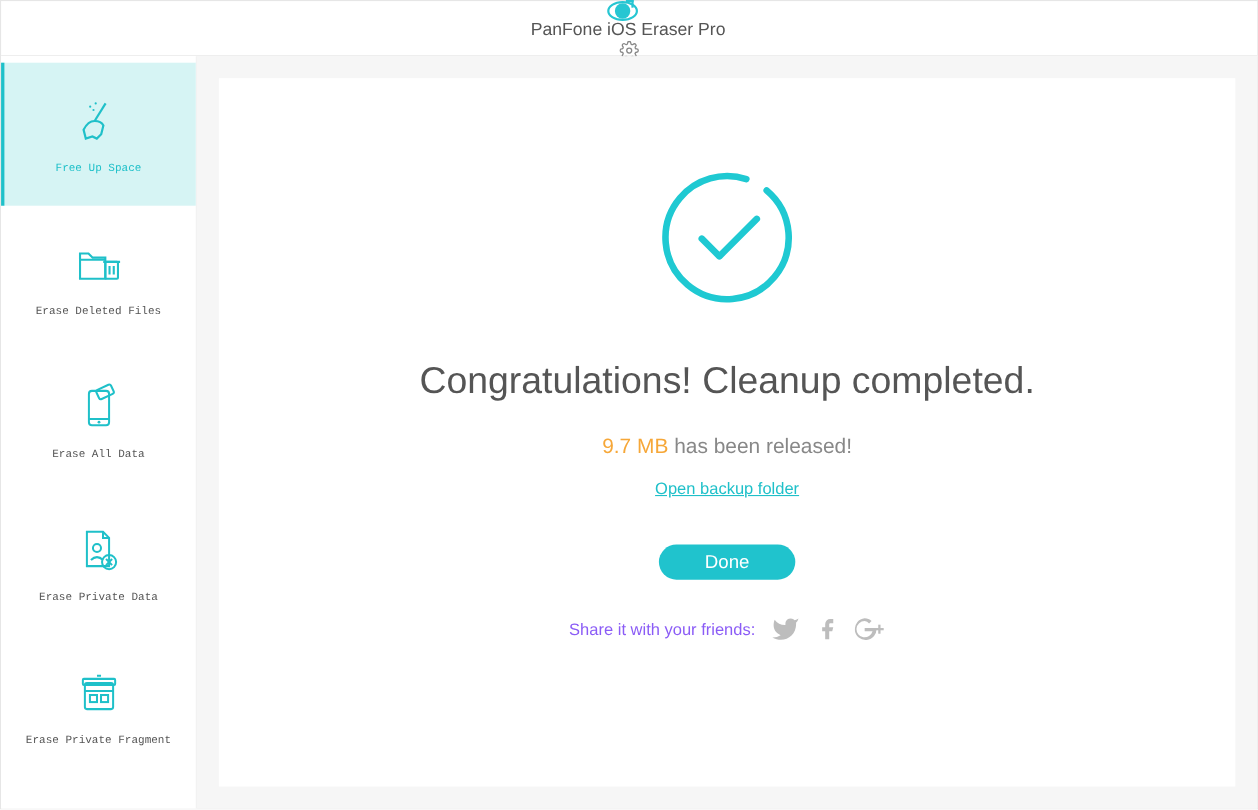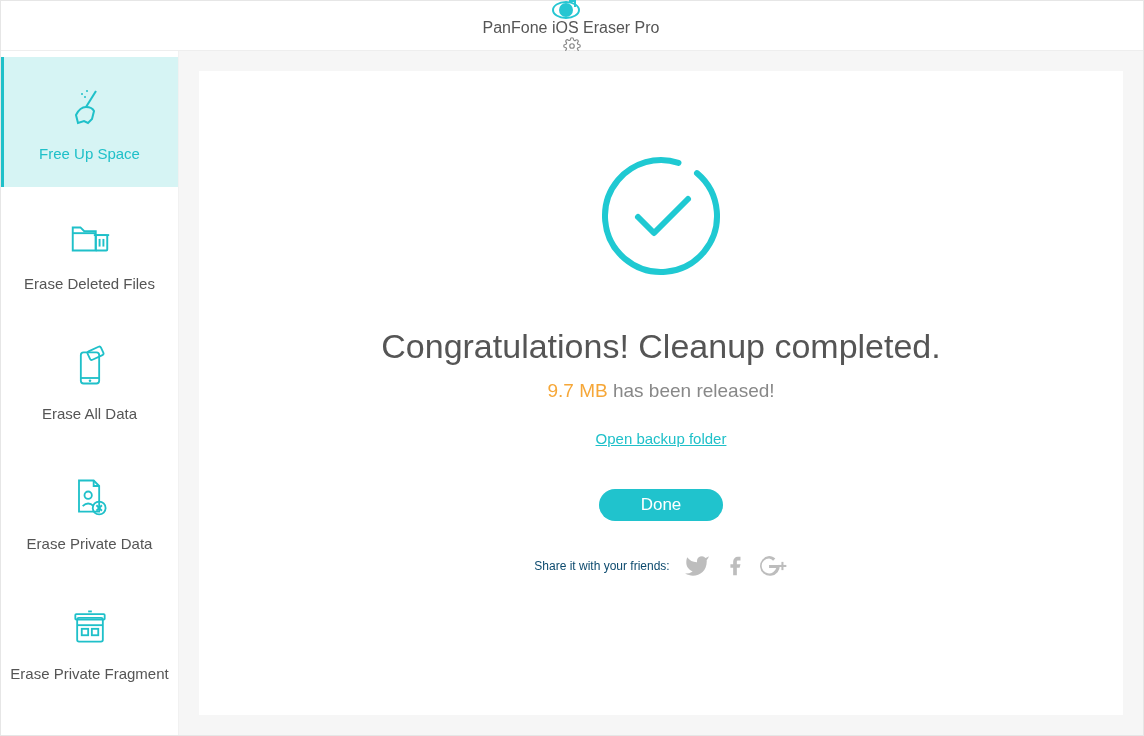--- a/index.html
+++ b/index.html
@@ -11,35 +11,35 @@
   .logo-inner { width:14px; height:14px; border-radius:50%; background:#26c6d2; position:relative; }
   .logo-inner::after{ content:""; position:absolute; top:-3px; right:-3px; width:5px; height:5px; border-top:2px solid #26c6d2; border-right:2px solid #26c6d2; transform:rotate(0deg); }
   .apptitle { font-size:16px; color:#555; }
   .titlespacer { flex:1; }
   .winbtn { width:28px; height:28px; display:flex; align-items:center; justify-content:center; color:#888; margin-left:2px; cursor:pointer; }
   .winbtn svg { display:block; }
   
   .body { flex:1; display:flex; min-height:0; }
   .sidebar { width:178px; background:#fff; border-right:1px solid #f1f1f1; display:flex; flex-direction:column; padding-top:6px; }
   .sbitem { height:130px; display:flex; flex-direction:column; align-items:center; justify-content:center; gap:14px; cursor:pointer; color:#555; position:relative; }
-  .sbitem .lbl { font-size:15px; text-align:center; }
+  .sbitem .lbl { font-size:10px; text-align:center;font-family:Liberation Mono, monospace; }
   .sbitem.active { background:#d6f4f4; color:#1fc0c9; }
   .sbitem.active::before { content:""; position:absolute; left:0; top:0; bottom:0; width:3px; background:#1fc0c9; }
   .sbicon { width:48px; height:48px; display:flex; align-items:center; justify-content:center; }
   .sbicon svg { stroke:#1fc0c9; fill:none; }
   
   .main { flex:1; background:#f6f6f6; padding:20px; }
   .card { width:100%; height:100%; background:#fff; display:flex; flex-direction:column; align-items:center; padding-top:80px; }
   .bigcheck { width:130px; height:130px; margin-bottom:46px; }
-  .h1 { font-size:34px; color:#555; font-weight:400; margin-bottom:14px; }
-  .released { font-size:19px; color:#888; margin-bottom:28px; }
+  .h1 { font-size:34px; color:#555; font-weight:400; margin-bottom:30px; }
+  .released { font-size:19px; color:#888; margin-bottom:18px; }
   .released .size { color:#f6a738; }
   .link { color:#1fc0c9; font-size:15px; text-decoration:underline; cursor:pointer; margin-bottom:42px; }
   .donebtn { background:#20c3cd; color:#fff; font-size:17px; border:none; border-radius:16px; padding:6px 42px; cursor:pointer; margin-bottom:32px; }
-  .share { display:flex; align-items:center; gap:14px; color:#0c4a6e; font-size:12px;justify-content:flex-end; }
+  .share { display:flex; align-items:center; gap:14px; color:#8b5cf6; font-size:15px;justify-content:flex-end; }
   .share .sicon { color:#bdbdbd; cursor:pointer; display:flex; align-items:center; }
 </style>
 </head>
 <body>
 
 <div class="window">
 
   <div class="titlebar">
     <div class="logo">
         <div class="logo-inner"></div>

